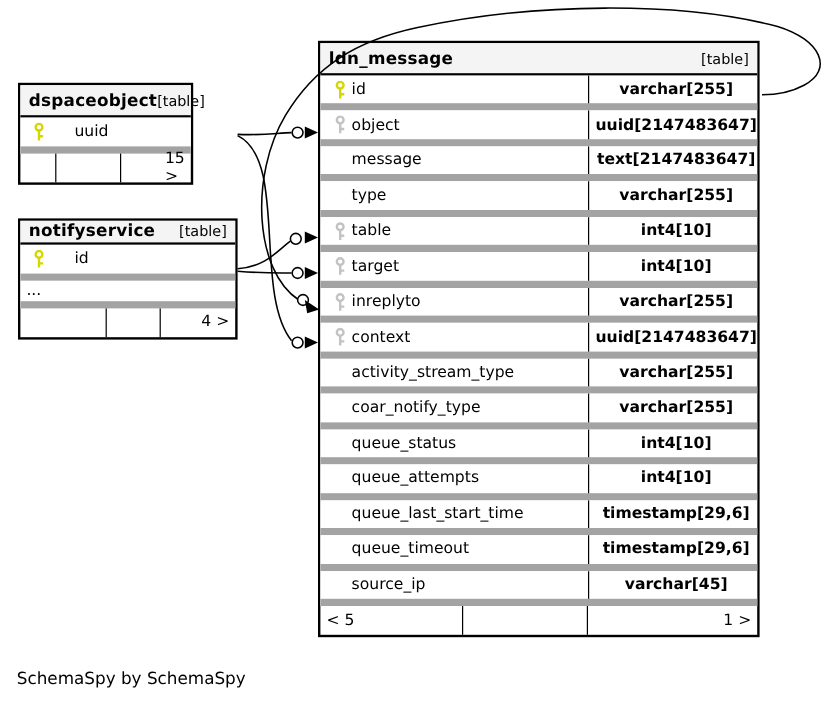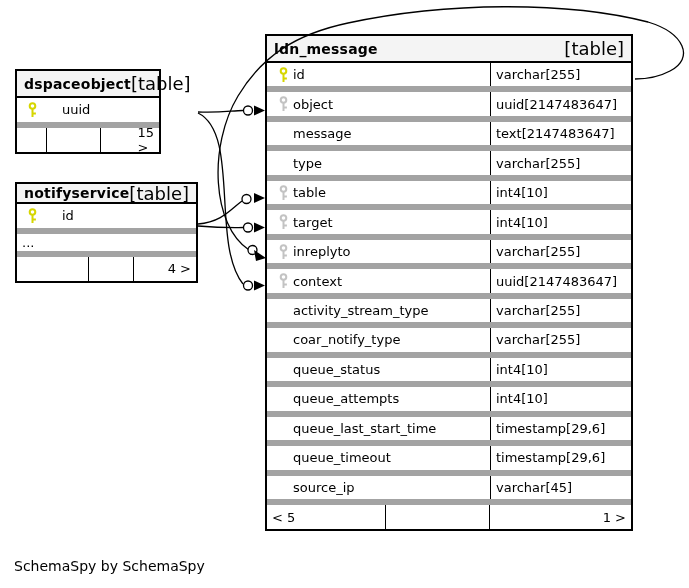--- a/index.html
+++ b/index.html
@@ -3,39 +3,39 @@
 <meta charset="utf-8">
 <style>
   html,body{margin:0;padding:0;}
   body{background:#fff;font-family:"DejaVu Sans", sans-serif;color:#000;}
   #canvas{position:relative;width:689px;height:588px;background:#fff;overflow:hidden;}
 
   .tbl{position:absolute;border:2px solid #000;background:#fff;box-sizing:border-box;}
   .tbl-header{display:flex;justify-content:space-between;align-items:center;
     background:#f4f4f4;border-bottom:2px solid #000;padding:0 7px;box-sizing:border-box;}
   .tbl-name{font-weight:bold;font-size:14px;letter-spacing:0.2px;}
-  .tbl-badge{font-size:18px;}
+  .tbl-badge{font-size:12px;}
 
   .row{display:flex;align-items:center;border-bottom:6px solid #a3a3a3;box-sizing:border-box;font-size:13px;background:#fff;}
 
   
   .key{display:inline-flex;width:13px;height:17px;flex:0 0 13px;align-items:center;justify-content:center;}
   .key svg{display:block;}
   .key.primary{color:#d6d600;}
   .key.foreign{color:#c3c3c3;}
   .key.none{visibility:hidden;}
 
   
-  #tbl-ldn{left:265px;top:34px;width:368px;}
+  #tbl-ldn{left:265px;top:34px;width:368px;text-align:center;}
   #tbl-ldn .tbl-header{height:27px;}
   .lm-row{height:29.47px;}
   .lm-name{display:flex;align-items:center;width:224px;flex:0 0 224px;height:100%;
     border-right:1px solid #000;box-sizing:border-box;padding-left:10px;}
   .lm-name .cname{margin-left:3px;}
-  .lm-type{flex:1;padding-left:5px;}
+  .lm-type{flex:1;padding-left:5px;font-weight:bold;}
 
   
   .tfoot{display:flex;box-sizing:border-box;font-size:13px;}
   .tfoot .fcell{box-sizing:border-box;border-right:1px solid #000;height:100%;
     display:flex;align-items:center;}
   .tfoot .fcell:last-child{border-right:none;justify-content:flex-end;padding-right:5px;}
   .tfoot .fcell:first-child{justify-content:flex-start;padding-left:5px;}
   #tbl-ldn .tfoot{height:24px;}
   #tbl-ldn .fcell.f1{width:119px;}
   #tbl-ldn .fcell.f2{width:104px;}

